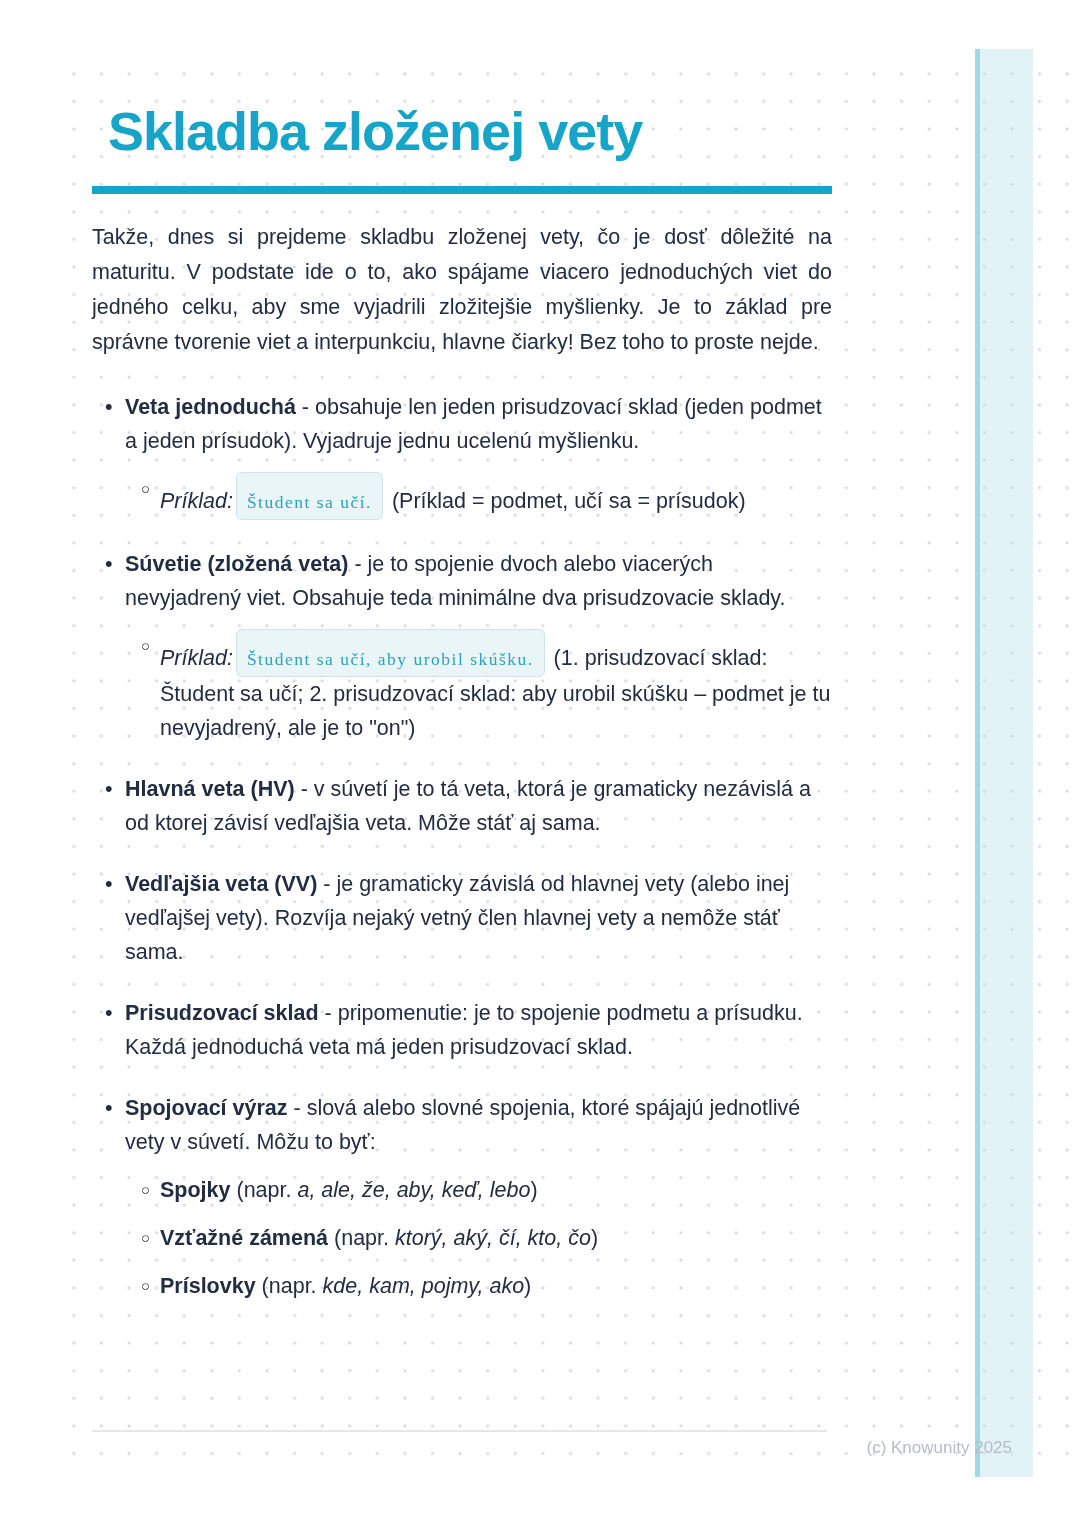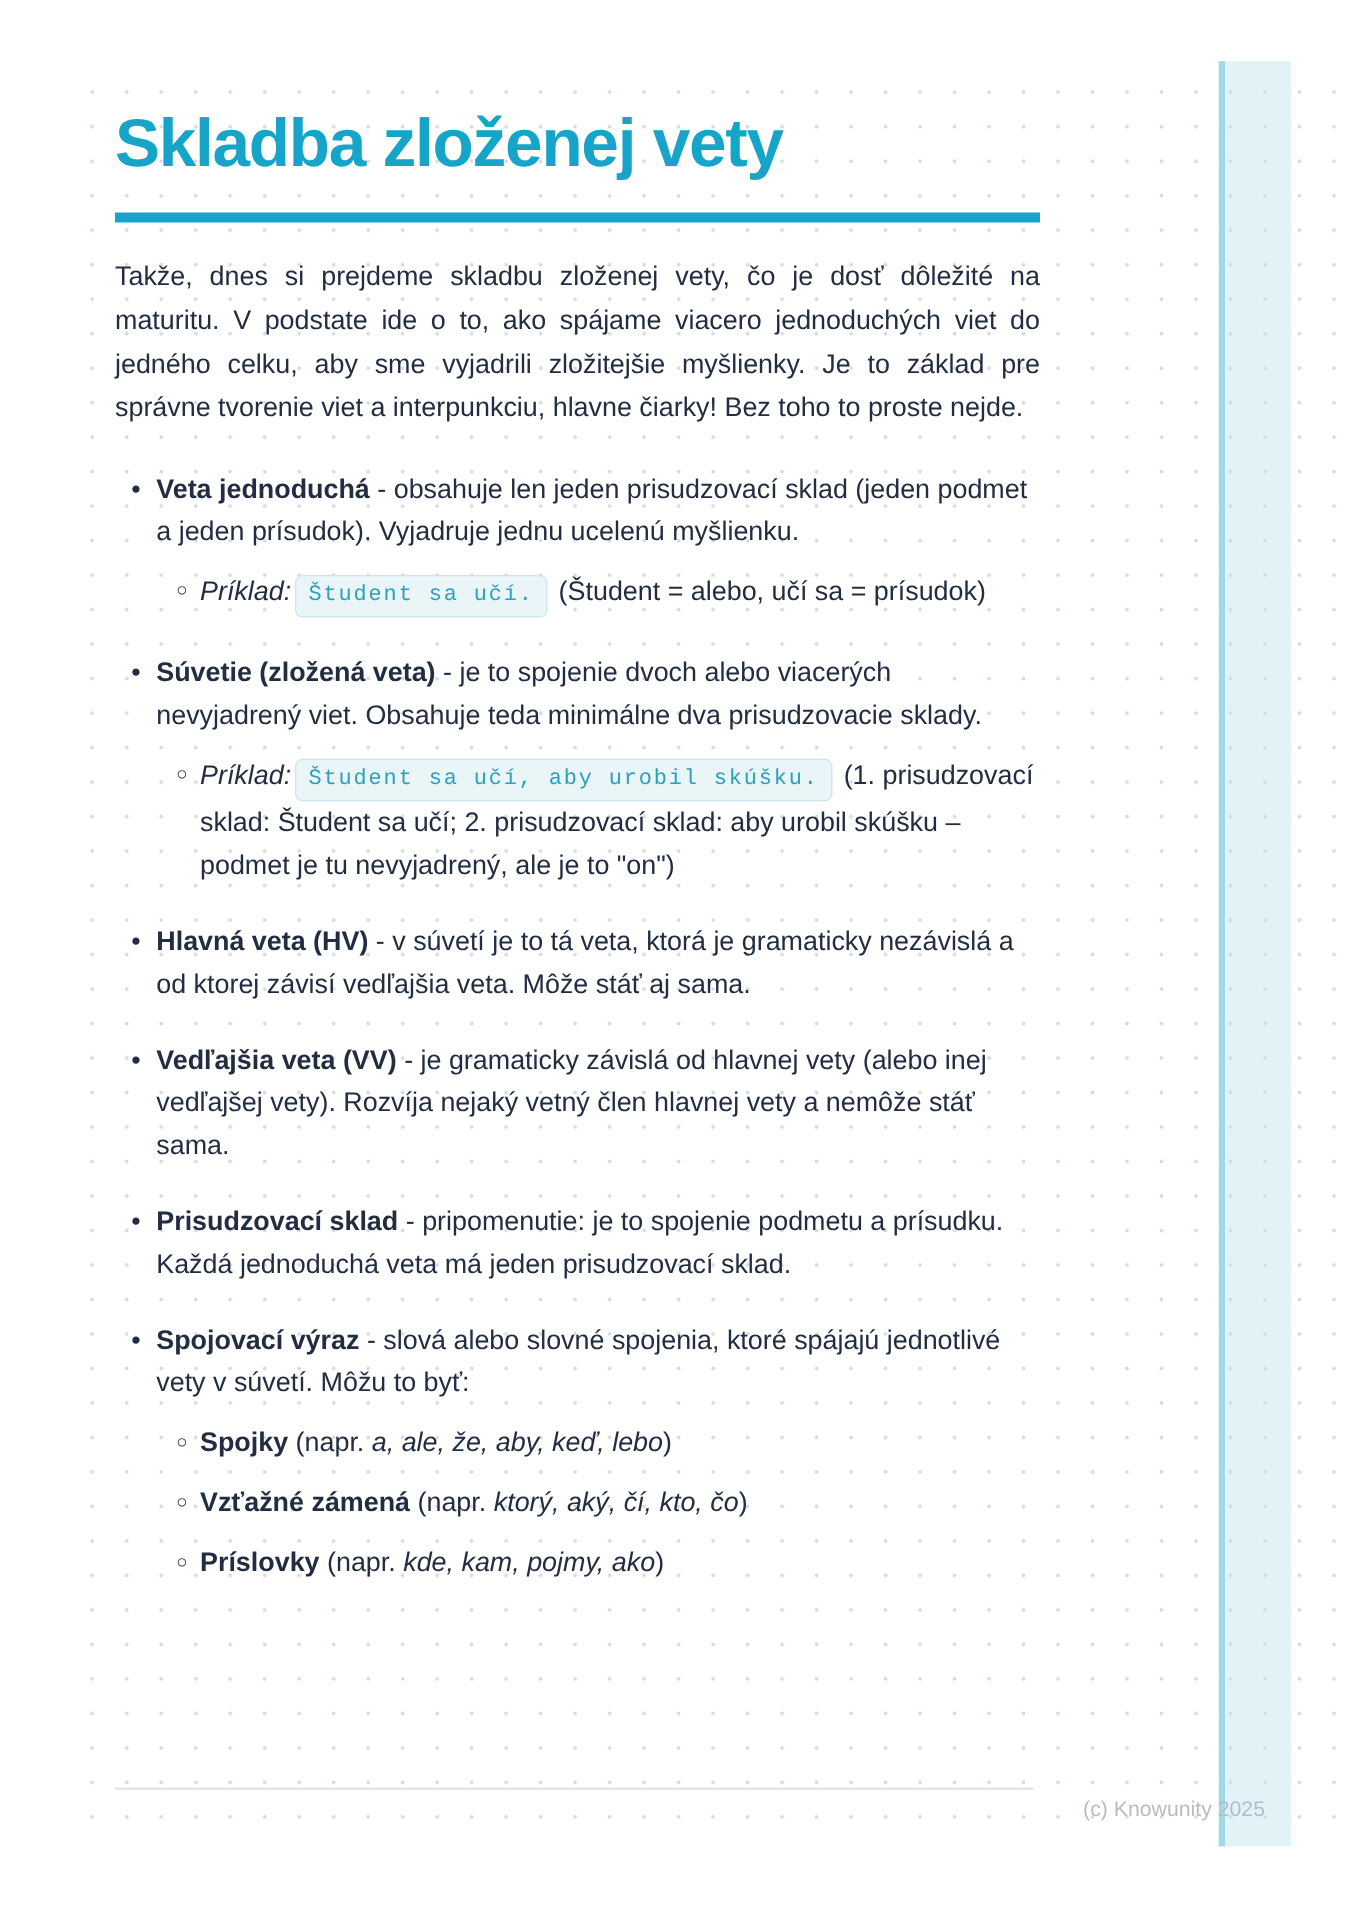--- a/index.html
+++ b/index.html
@@ -24,21 +24,21 @@
     position:absolute;left:975px;top:49px;width:53px;height:1428px;
     background:var(--band_fill);border-left:5px solid var(--band_edge);z-index:0;
   }
   .dots{
     position:absolute;left:60px;top:60px;right:6px;bottom:50px;z-index:1;
     background-image:radial-gradient(circle,var(--dot) 1.3px,transparent 1.8px);
     background-size:27.6px 27.6px;pointer-events:none;
   }
   .content{position:absolute;left:92px;top:84px;width:740px;z-index:2;}
   h1{
-    margin:0;font-size:54px;line-height:1.18;font-weight:700;
+    margin:16px;font-size:54px;line-height:1.18;font-weight:700;
     color:var(--accent);letter-spacing:-1px;
   }
   .title-rule{height:8px;background:var(--accent);margin-top:22px;}
   h2{
     margin:46px 0 0;font-size:34px;line-height:1.2;font-weight:700;
     color:var(--accent);letter-spacing:-0.3px;
     padding-bottom:16px;border-bottom:4px solid var(--accent_light);
   }
   .para{
     margin:26px 0 0;font-size:21.5px;line-height:35px;text-align:justify;
@@ -47,23 +47,23 @@
   .item{display:flex;margin:0 0 27px;}
   .marker{flex:none;width:33px;padding-left:13px;box-sizing:border-box;}
   .item-body{flex:1;min-width:0;}
   .subs{list-style:none;margin:10px 0 0;padding:0;}
   .sub{display:flex;margin:14px 0 0;}
   .sub > .marker{flex:none;width:35px;padding-left:16px;box-sizing:border-box;font-size:15px;}
   .sub-body{flex:1;min-width:0;}
   .b{font-weight:700;}
   .i{font-style:italic;}
   .code{
-    font-family:Liberation Mono, monospace;font-size:17.5px;letter-spacing:1.5px;
+    font-family:Liberation Serif, serif;font-size:17.5px;letter-spacing:1.5px;
     color:var(--code_text);background:var(--code_bg);border:1px solid var(--code_border);
-    border-radius:6px;padding:3px 10px 4px;display:inline-block;line-height:1.45;
+    border-radius:6px;padding:17px 10px 4px;display:inline-block;line-height:1.45;
     margin:0 3px;white-space:nowrap;vertical-align:baseline;
   }
   .footer-rule{position:absolute;left:92px;top:1430px;width:735px;height:2px;background:var(--rule);z-index:2;}
   .credit{position:absolute;top:1438px;right:68px;font-size:17px;color:var(--muted);z-index:2;text-align:center;}
 </style>
 </head>
 <body>
 
 <div class="band"></div>
 <div class="dots"></div>
@@ -76,21 +76,21 @@
     <p class="para">Takže, dnes si prejdeme skladbu zloženej vety, čo je dosť dôležité na maturitu. V podstate ide o to, ako spájame viacero jednoduchých viet do jedného celku, aby sme vyjadrili zložitejšie myšlienky. Je to základ pre správne tvorenie viet a interpunkciu, hlavne čiarky! Bez toho to proste nejde.</p>
   </section>
 
   <section>
     <ul class="deflist" id="deflist">
         <li class="item">
           <span class="marker">•</span>
           <div class="item-body"><span class="b">Veta jednoduchá</span><span> - obsahuje len jeden prisudzovací sklad (jeden podmet a jeden prísudok). Vyjadruje jednu ucelenú myšlienku.</span><ul class="subs">
               <li class="sub">
                 <span class="marker">○</span>
-                <div class="sub-body"><span class="i">Príklad:</span><span class="code">Študent sa učí.</span><span> (Študent = alebo, učí sa = prísudok)</span></div>
+                <div class="sub-body"><span class="i">Príklad:</span><span class="code">Študent sa učí.</span><span> (Príklad = podmet, učí sa = prísudok)</span></div>
               </li>
             </ul></div>
         </li>
         <li class="item">
           <span class="marker">•</span>
           <div class="item-body"><span class="b">Súvetie (zložená veta)</span><span> - je to spojenie dvoch alebo viacerých nevyjadrený viet. Obsahuje teda minimálne dva prisudzovacie sklady.</span><ul class="subs">
               <li class="sub">
                 <span class="marker">○</span>
                 <div class="sub-body"><span class="i">Príklad:</span><span class="code">Študent sa učí, aby urobil skúšku.</span><span> (1. prisudzovací sklad: Študent sa učí; 2. prisudzovací sklad: aby urobil skúšku – podmet je tu nevyjadrený, ale je to "on")</span></div>
               </li>

